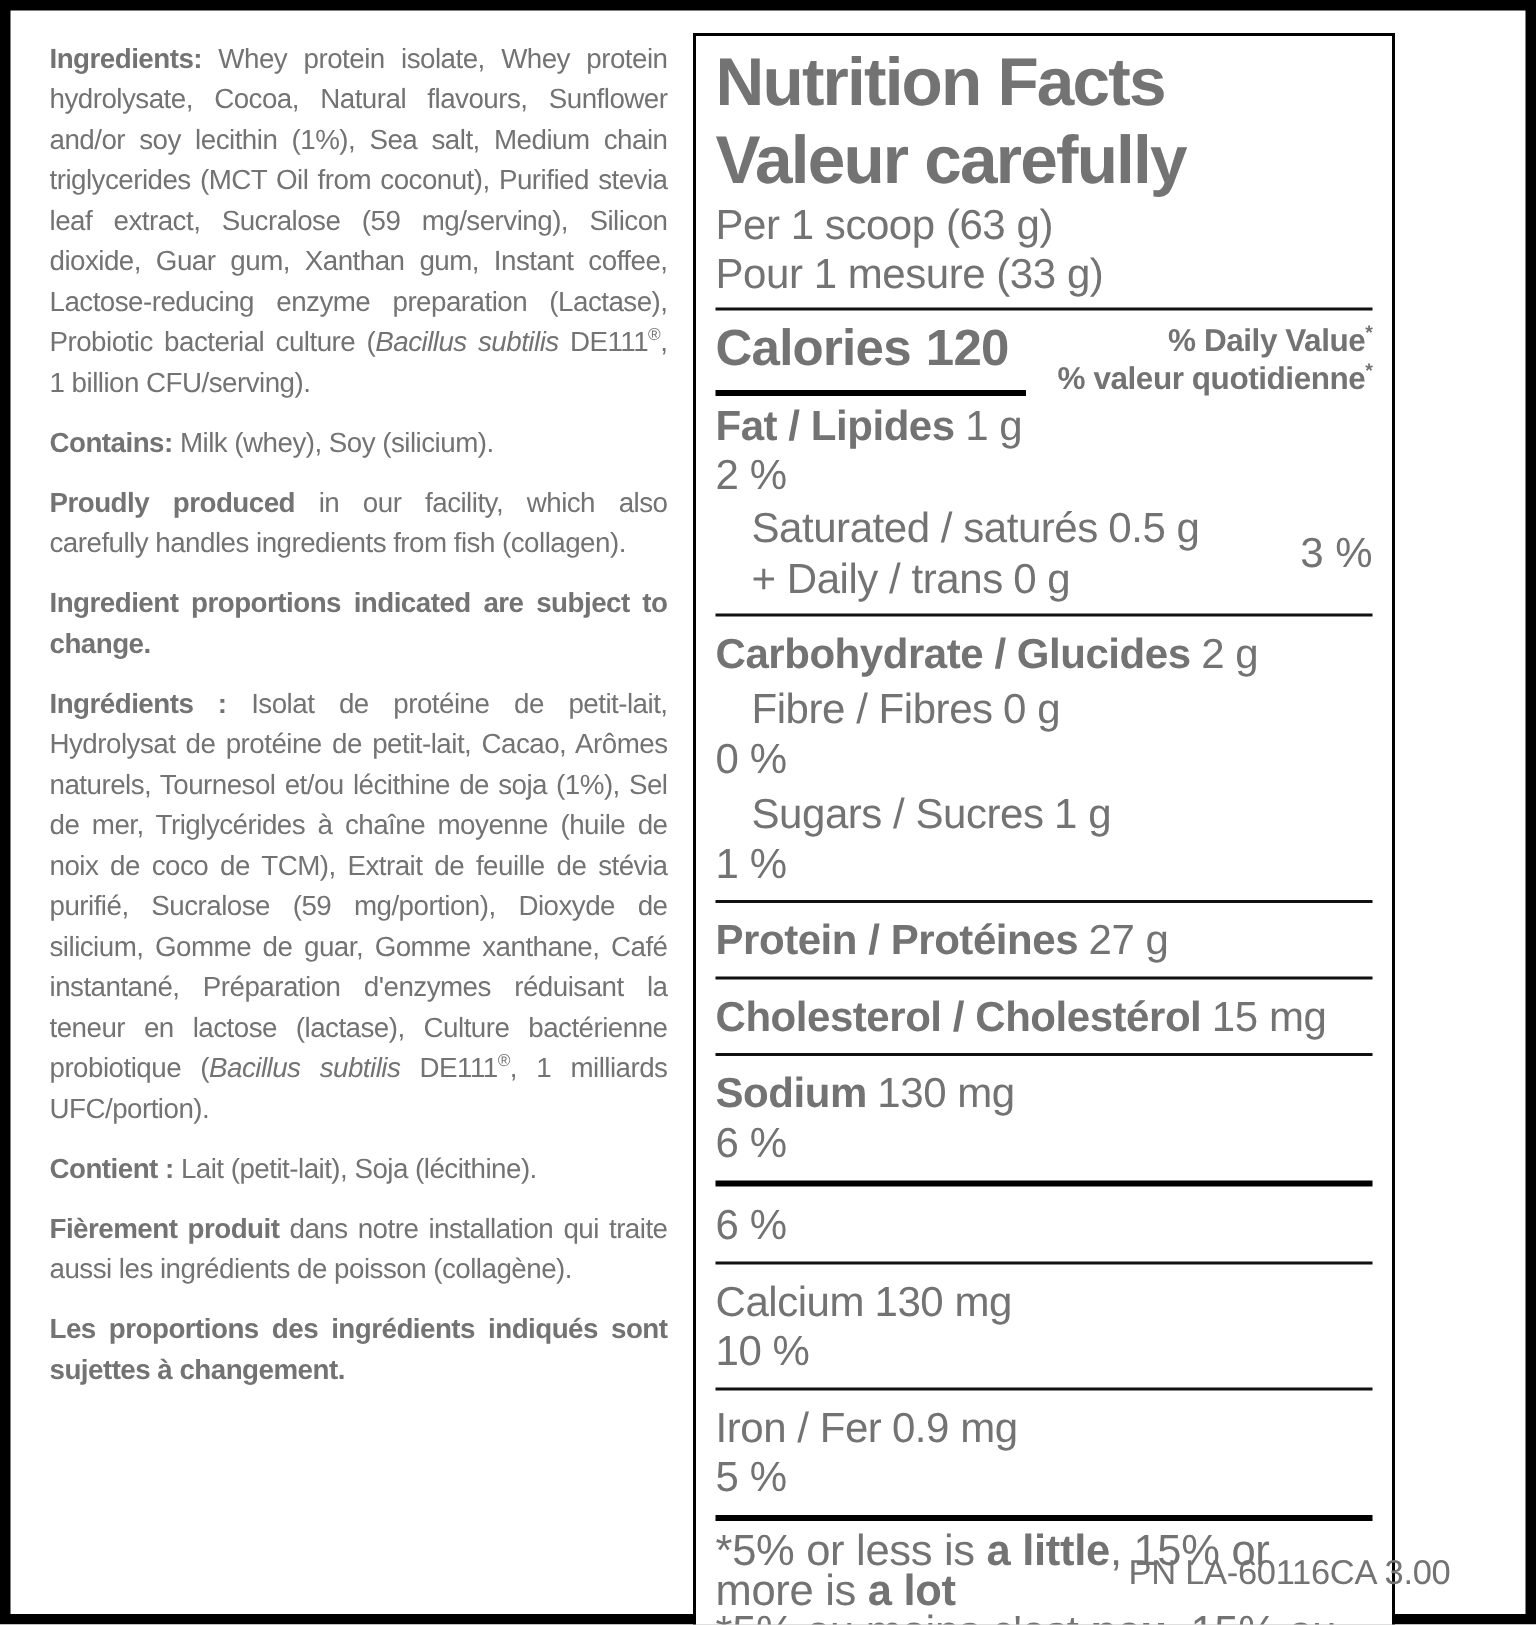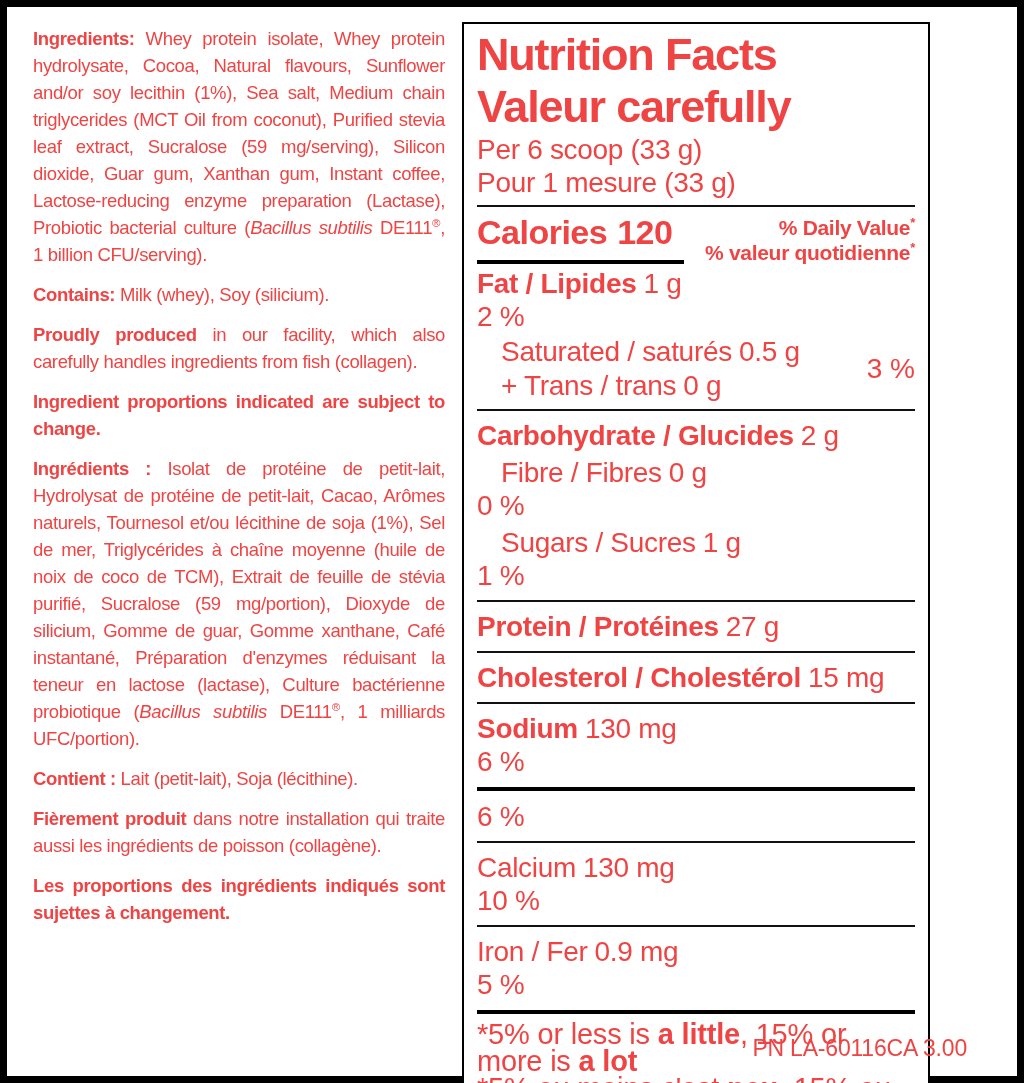--- a/index.html
+++ b/index.html
@@ -1,18 +1,18 @@
 <!DOCTYPE html>
 <html><head>
 <meta charset="utf-8">
 <style>
   html,body{margin:0;padding:0;background:#fff;}
   .label{
     position:relative;width:1024px;height:1083px;box-sizing:border-box;
-    background:#fff;border:7px solid #000;color:#ef4444;
+    background:#fff;border:7px solid #000;color:#737373;
     font-family:"Liberation Sans","DejaVu Sans",sans-serif;
     -webkit-font-smoothing:antialiased;
   }
   .b{font-weight:bold}
   .i{font-style:italic}
   sup{font-size:62%;line-height:0;}
 
   
   .left-col{position:absolute;left:26px;top:18px;width:412px;}
   .left-col p{
@@ -70,21 +70,21 @@
     <p><span class="b">Ingredient proportions indicated are subject to change.</span></p>
     <p><span class="b">Ingrédients : </span><span>Isolat de protéine de petit-lait, Hydrolysat de protéine de petit-lait, Cacao, Arômes naturels, Tournesol et/ou lécithine de soja (1%), Sel de mer, Triglycérides à chaîne moyenne (huile de noix de coco de TCM), Extrait de feuille de stévia purifié, Sucralose (59 mg/portion), Dioxyde de silicium, Gomme de guar, Gomme xanthane, Café instantané, Préparation d'enzymes réduisant la teneur en lactose (lactase), Culture bactérienne probiotique (</span><span class="i">Bacillus subtilis</span><span> DE111</span><sup>®</sup><span>, 1 milliards UFC/portion).</span></p>
     <p><span class="b">Contient : </span><span>Lait (petit-lait), Soja (lécithine).</span></p>
     <p><span class="b">Fièrement produit </span><span>dans notre installation qui traite aussi les ingrédients de poisson (collagène).</span></p>
     <p class="last"><span class="b">Les proportions des ingrédients indiqués sont sujettes à changement.</span></p>
   </div>
 
   <div class="nft-panel">
     <div class="nft-title">Nutrition Facts</div>
     <div class="nft-title">Valeur carefully</div>
-    <div class="serving">Per 6 scoop (33 g)</div>
+    <div class="serving">Per 1 scoop (63 g)</div>
     <div class="serving">Pour 1 mesure (33 g)</div>
 
     <div class="rule"></div>
 
     <div class="cal-row">
       <div class="cal-left">
         <span>Calories</span><span class="cal-value">120</span>
       </div>
       <div class="dv-header">
         <div><span>% Daily Value</span><sup>*</sup></div>
@@ -93,21 +93,21 @@
     </div>
 
     <div class="nrow">
       <div class="nlabel"><span class="b">Fat / Lipides</span><span class="val">1 g</span></div>
       <div class="ndv">2 %</div>
     </div>
 
     <div class="subgroup">
       <div class="sublines">
         <div><span>Saturated / saturés</span><span class="val">0.5 g</span></div>
-        <div><span>+ Trans / trans</span><span class="val">0 g</span></div>
+        <div><span>+ Daily / trans</span><span class="val">0 g</span></div>
       </div>
       <div class="ndv">3 %</div>
     </div>
 
     <div class="rule"></div>
 
     <div class="nrow">
       <div class="nlabel"><span class="b">Carbohydrate / Glucides</span><span class="val">2 g</span></div>
     </div>
     <div class="nrow sub">

